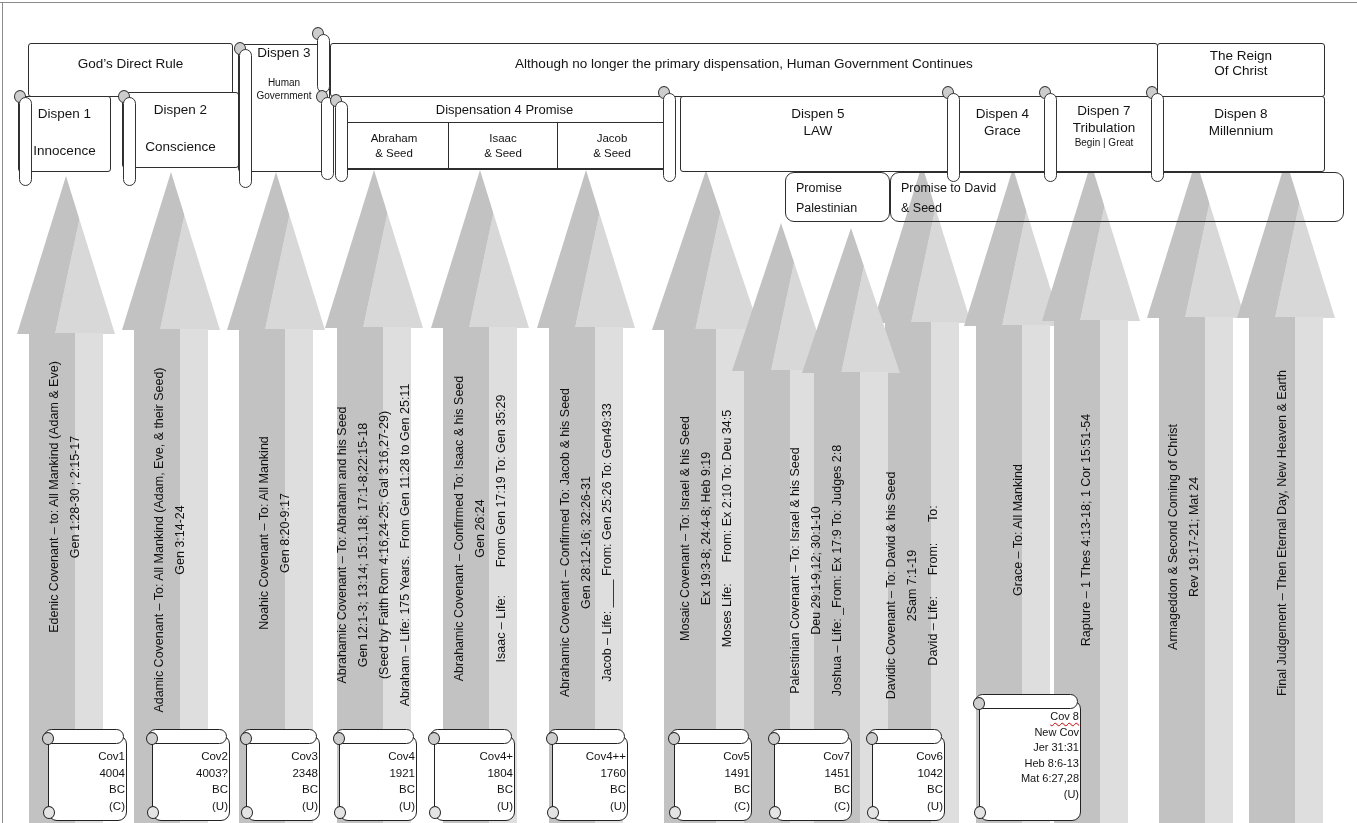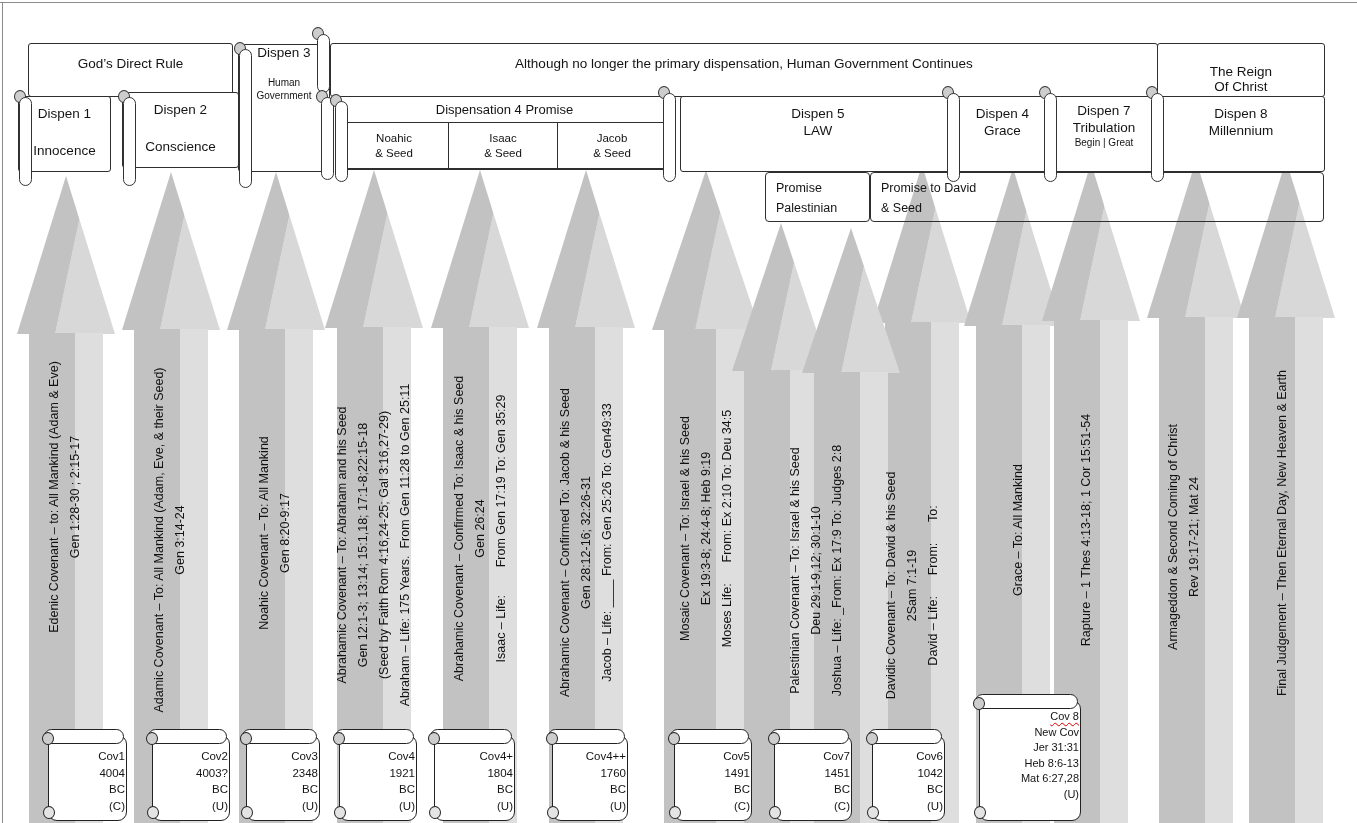--- a/index.html
+++ b/index.html
@@ -4,21 +4,21 @@
 <style>
   html,body{margin:0;padding:0;background:#fff;}
   #canvas{position:relative;width:1357px;height:823px;background:#ffffff;overflow:hidden;
           font-family:"Liberation Sans",sans-serif;color:#141414;}
   .hairline-top{position:absolute;left:0;top:2px;width:100%;height:1.4px;background:#8c8c8c;z-index:60;}
   .hairline-left{position:absolute;left:2px;top:2px;width:1.4px;height:100%;background:#8c8c8c;z-index:60;}
 
   
   .box{position:absolute;box-sizing:border-box;background:#fff;border:1.6px solid #2e2e2e;
        border-radius:3px;text-align:center;z-index:30;}
-  .box.clear{background:transparent;z-index:25;border-radius:4px;}
+  .box.clear{background:transparent;z-index:25;border-radius:9px;margin-left:20px;}
   .t14{font-size:13.5px;}
   .t13{font-size:13px;}
   .t10{font-size:10px;}
   .disp-num{margin-top:9px;font-size:13.5px;}
   .disp-name-low{margin-top:22px;font-size:13.5px;}
   .disp-name-adj{margin-top:2px;font-size:13.5px;}
   .left-txt{text-align:left;padding:5px 0 0 10px;font-size:12.5px;line-height:20px;}
 
   
   .sub-row{position:absolute;left:2px;right:5px;top:25px;height:45px;border:1.5px solid #2e2e2e;
@@ -181,41 +181,41 @@
     <div>Final Judgement – Then Eternal Day, New Heaven &amp; Earth</div>
   </div>
 
   <div class="box" style="left:28px;top:43px;width:205px;height:54px">
     <div class="t14" style="margin-top:12px">God’s Direct Rule</div>
   </div>
   <div class="box" style="left:330px;top:43px;width:828px;height:54px">
     <div class="t14" style="margin-top:12px">Although no longer the primary dispensation, Human Government Continues</div>
   </div>
   <div class="box" style="left:1157px;top:43px;width:168px;height:54px">
-    <div class="t14" style="margin-top:20px">The Reign</div>
+    <div class="t14" style="margin-top:4px">The Reign</div>
     <div class="t14">Of Christ</div>
   </div>
 
   <div class="box" style="left:18px;top:96px;width:93px;height:76px">
     <div class="disp-num">Dispen 1</div>
     <div class="disp-name-low">Innocence</div>
   </div>
   <div class="box" style="left:122px;top:92px;width:117px;height:76px">
     <div class="disp-num">Dispen 2</div>
     <div class="disp-name-low">Conscience</div>
   </div>
   <div class="box" style="left:238px;top:44px;width:92px;height:128px">
     <div class="t14" style="">Dispen 3</div>
     <div class="t10" style="margin:16px auto 0;width:70px;line-height:13px">Human Government</div>
   </div>
   <div class="box" style="left:336px;top:96px;width:337px;height:74px">
     <div class="t13" style="margin-top:5px">Dispensation 4 Promise</div>
     <div class="sub-row">
       <div class="sub-cell">
-        <div>Noahic</div>
+        <div>Abraham</div>
         <div>&amp; Seed</div>
       </div>
       <div class="sub-cell">
         <div>Isaac</div>
         <div>&amp; Seed</div>
       </div>
       <div class="sub-cell">
         <div>Jacob</div>
         <div>&amp; Seed</div>
       </div>

